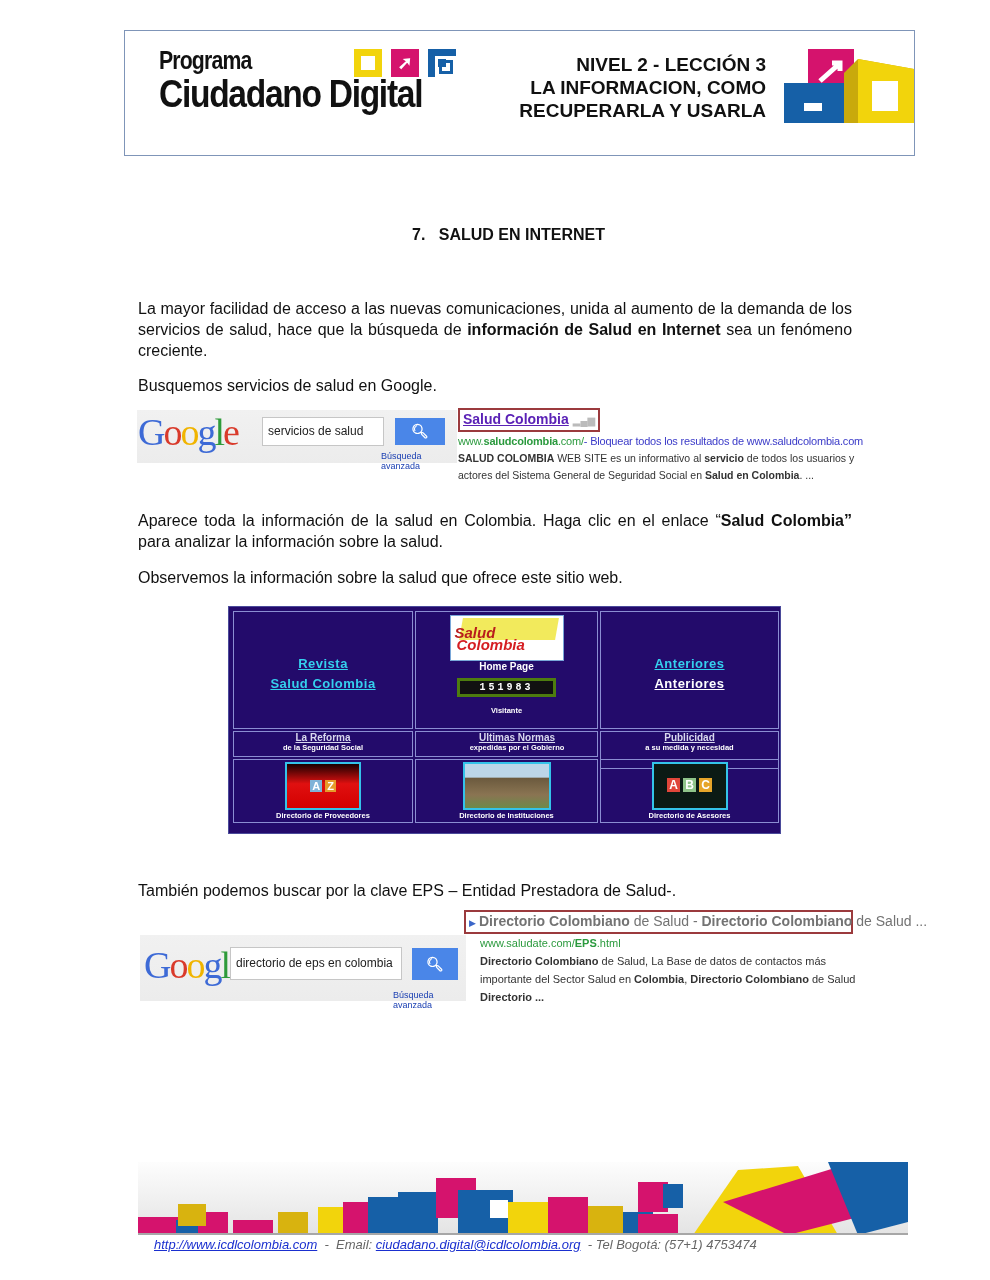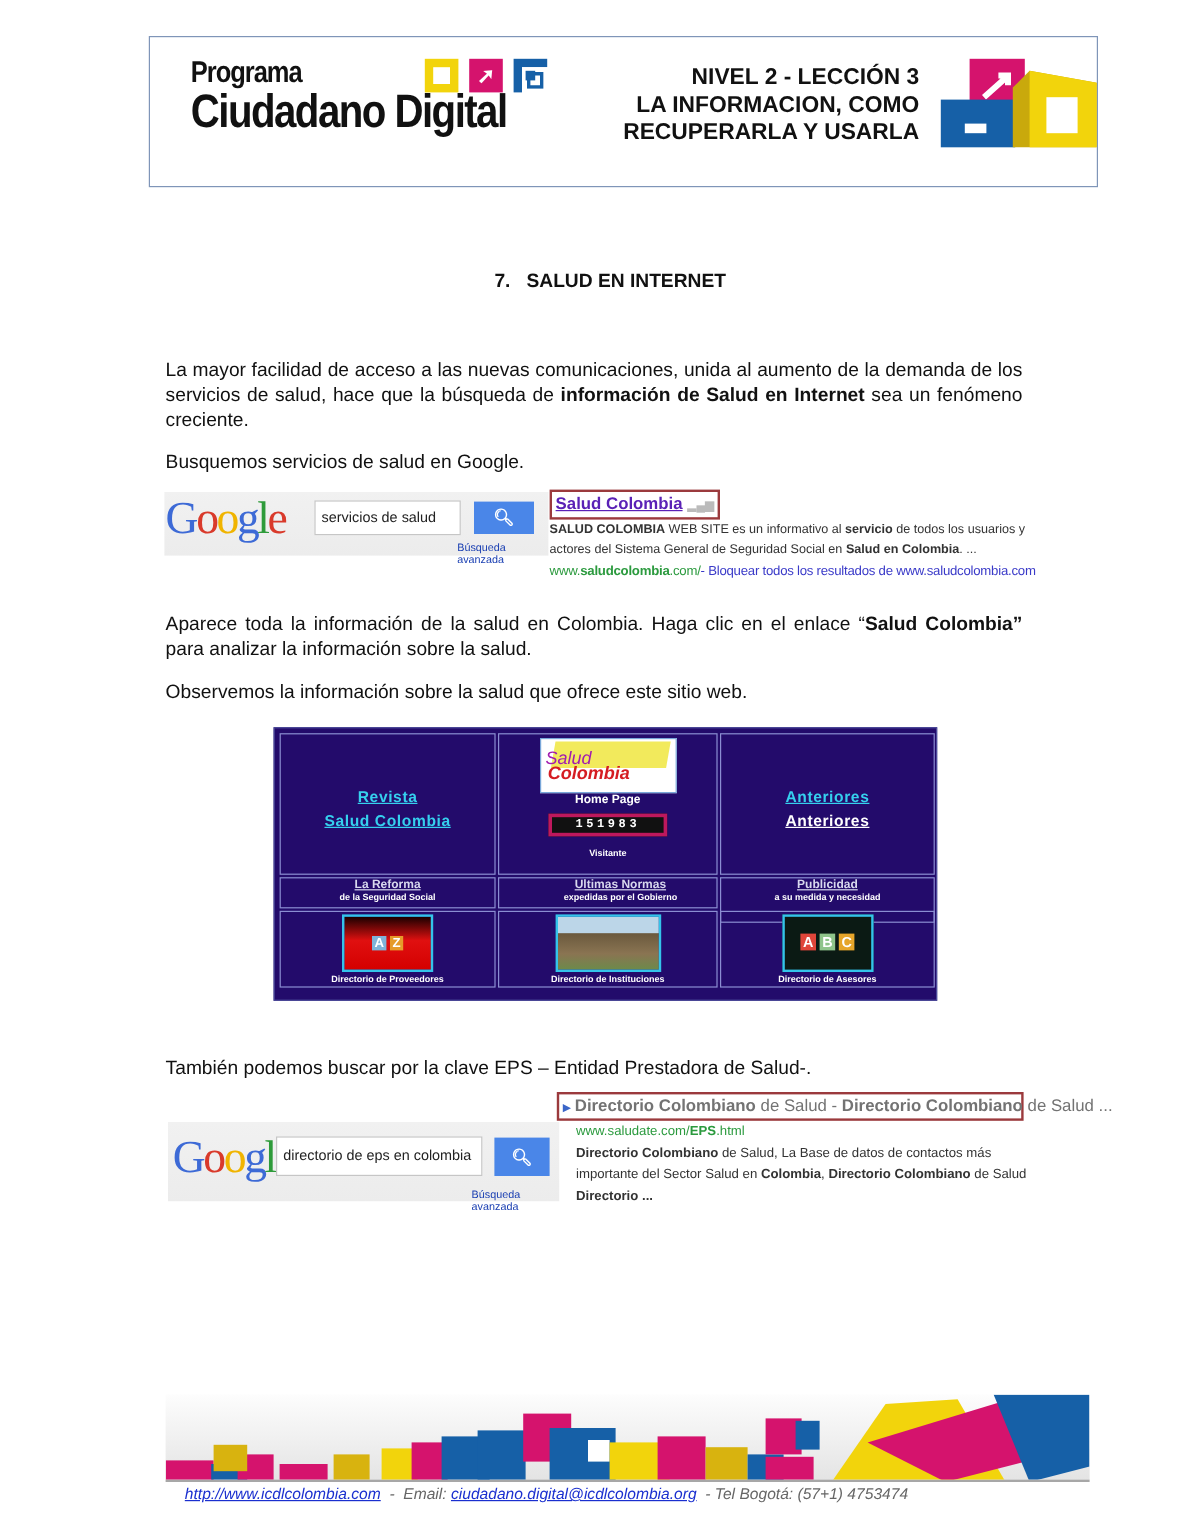--- a/index.html
+++ b/index.html
@@ -57,21 +57,21 @@
   .c-prov { left: 4px; top: 152px; width: 180px; height: 64px; }
   .c-inst { left: 186px; top: 152px; width: 183px; height: 64px; }
   .c-ase { left: 371px; top: 152px; width: 179px; height: 64px; }
   .cyan-link { color: #35d0ee; text-decoration: underline; font-weight: bold; font-size: 13px; letter-spacing: 0.5px; }
   .white-link { color: #fff; text-decoration: underline; font-weight: bold; font-size: 13px; letter-spacing: 0.5px; }
   .hdr-link { color: #d8d8ee; text-decoration: underline; font-weight: bold; font-size: 10px; }
   .sub { font-size: 7.5px; font-weight: bold; color: #fff; }
   .cap { font-size: 7.5px; font-weight: bold; color: #fff; }
   .thumb { margin: 2px auto 1px; width: 76px; height: 48px; border: 2px solid #34c3ea; }
   .logo-img { margin: 3px auto 0; width: 114px; height: 46px; background: #fff; border: 1px solid #79a7d9; position: relative; overflow: hidden; }
-  .counter { display: inline-block; margin-top: 6px; background: #111; border: 3px solid #be185d; color: #fff; font-size: 10px; font-weight: bold; letter-spacing: 3px; padding: 1px 19px; font-family: "Liberation Mono", monospace; }
+  .counter { display: inline-block; margin-top: 6px; background: #111; border: 3px solid #4d7c0f; color: #fff; font-size: 10px; font-weight: bold; letter-spacing: 3px; padding: 1px 19px; font-family: "Liberation Mono", monospace; }
 
   
   .g2 { left: 140px; top: 935px; width: 326px; height: 66px; }
   .res2 { left: 464px; top: 910px; width: 400px; }
   .res2-title-box { display: inline-block; border: 2px solid #9b3a3d; padding: 0 3px; width: 389px; white-space: nowrap; }
   .res2-title { color: #737373; font-size: 14px; }
 
   .footer-art { position: absolute; left: 138px; top: 1162px; width: 770px; height: 73px; background: linear-gradient(#fdfdfd, #e4e4e4); overflow: hidden; border-bottom: 2px solid #a7a7a7; }
   .footer { position: absolute; left: 154px; top: 1237px; font-size: 13px; font-style: italic; color: #666; white-space: nowrap; }
   .footer a { color: #1a2fcf; text-decoration: underline; }
@@ -121,44 +121,44 @@
     <span>G</span><span>o</span><span>o</span><span>g</span><span>l</span><span>e</span>
   </div>
   <div class="ginput" style="left:125px; top:7px; width:122px; height:29px; line-height:27px;">servicios de salud</div>
   <div class="gbtn" style="left:258px; top:8px; width:50px; height:27px; line-height:27px;"><span>🔍︎</span></div>
   <div class="gadv" style="left:244px; top:41px;">Búsqueda avanzada</div>
 </div>
 <div class="res res1">
   <div class="res-title-box">
     <span class="res-title">Salud Colombia</span><span class="bars">▂▄▆</span>
   </div>
+  <div style="white-space:nowrap; letter-spacing:-0.2px;">
+    <span class="url">www.</span><b class="url">saludcolombia</b><span class="url">.com/</span><span class="blk">- Bloquear todos los resultados de www.saludcolombia.com</span>
+  </div>
   <div style="line-height:17px; font-size:10.5px;">
     <b>SALUD COLOMBIA</b><span> WEB SITE es un informativo al </span><b>servicio</b><span> de todos los usuarios y actores del Sistema General de Seguridad Social en </span><b>Salud en Colombia</b><span>. ...</span>
-  </div>
-  <div style="white-space:nowrap; letter-spacing:-0.2px;">
-    <span class="url">www.</span><b class="url">saludcolombia</b><span class="url">.com/</span><span class="blk">- Bloquear todos los resultados de www.saludcolombia.com</span>
   </div>
 </div>
 
 <div class="para p3">
   <span>Aparece toda la información de la salud en Colombia. Haga clic en el enlace “</span><b>Salud Colombia”</b><span> para analizar la información sobre la salud.</span>
 </div>
 <div class="para p4">Observemos la información sobre la salud que ofrece este sitio web.</div>
 
 <div class="site">
   <div class="cell c-rev">
     <div style="margin-top:42px; line-height:20px;">
       <div class="cyan-link">Revista</div>
       <div class="cyan-link">Salud Colombia</div>
     </div>
   </div>
   <div class="cell c-home">
     <div class="logo-img">
       <div style="position:absolute; left:10px; top:2px; width:96px; height:22px; background:#f2ea5c; transform:skewX(-10deg);"></div>
-      <div style="position:absolute; left:4px; top:10px; font-weight:normal; font-style:italic; font-size:15px; color:#a21caf; line-height:13px;text-align:right;">Salud</div>
+      <div style="position:absolute; left:4px; top:10px; font-weight:bold; font-style:italic; font-size:15px; color:#b91c1c; line-height:13px;text-align:right;">Salud</div>
       <div style="position:absolute; left:6px; top:22px; font-weight:bold; font-style:italic; font-size:15px; color:#d51d22; line-height:14px;">Colombia</div>
     </div>
     <div style="font-size:10px; font-weight:bold;">Home Page</div>
     <div class="counter">151983</div>
     <div class="cap" style="margin-top:9px;">Visitante</div>
   </div>
   <div class="cell c-edi">
     <div style="margin-top:42px; line-height:20px;">
       <div class="cyan-link">Anteriores</div>
       <div class="white-link">Anteriores</div>

